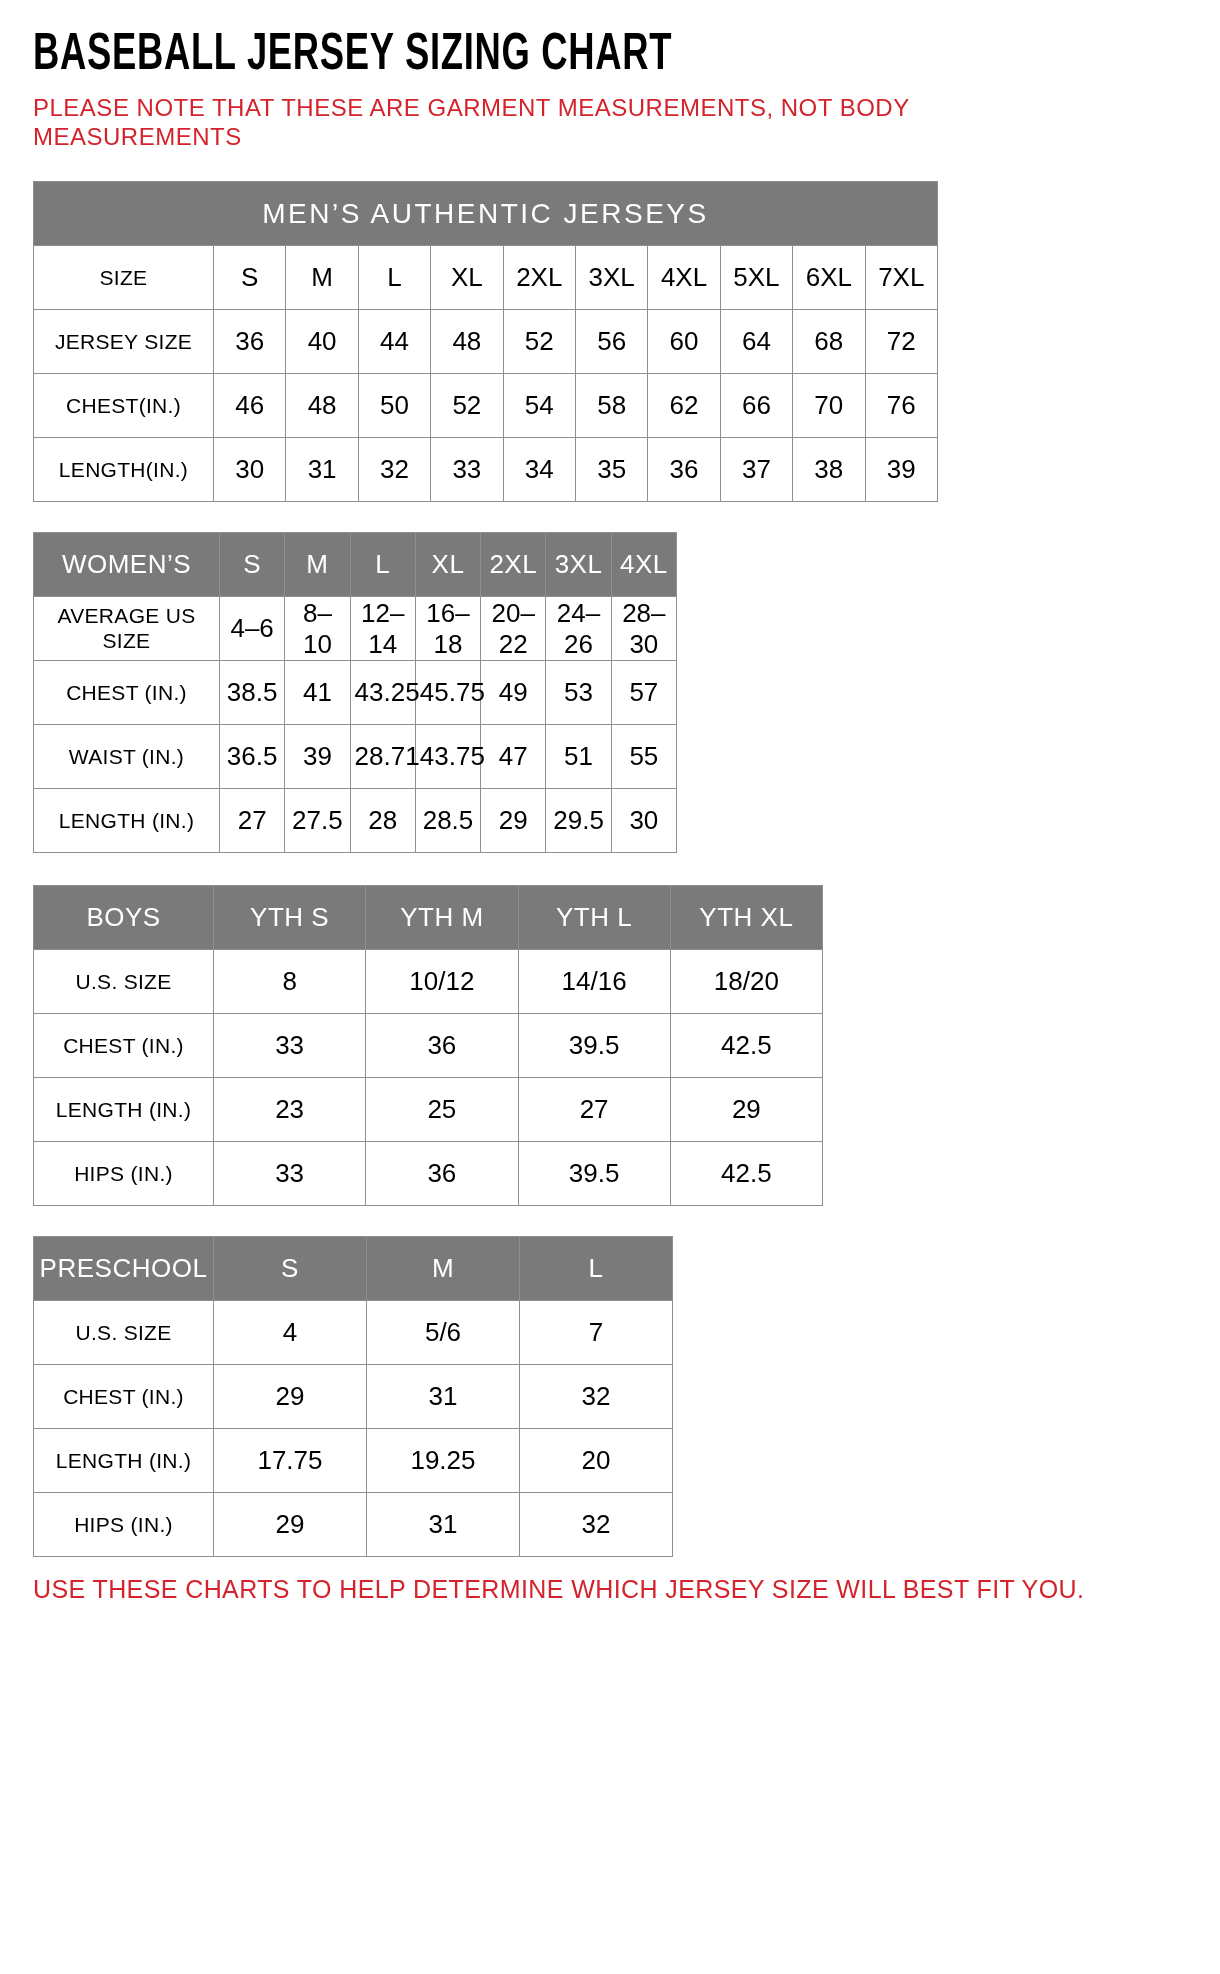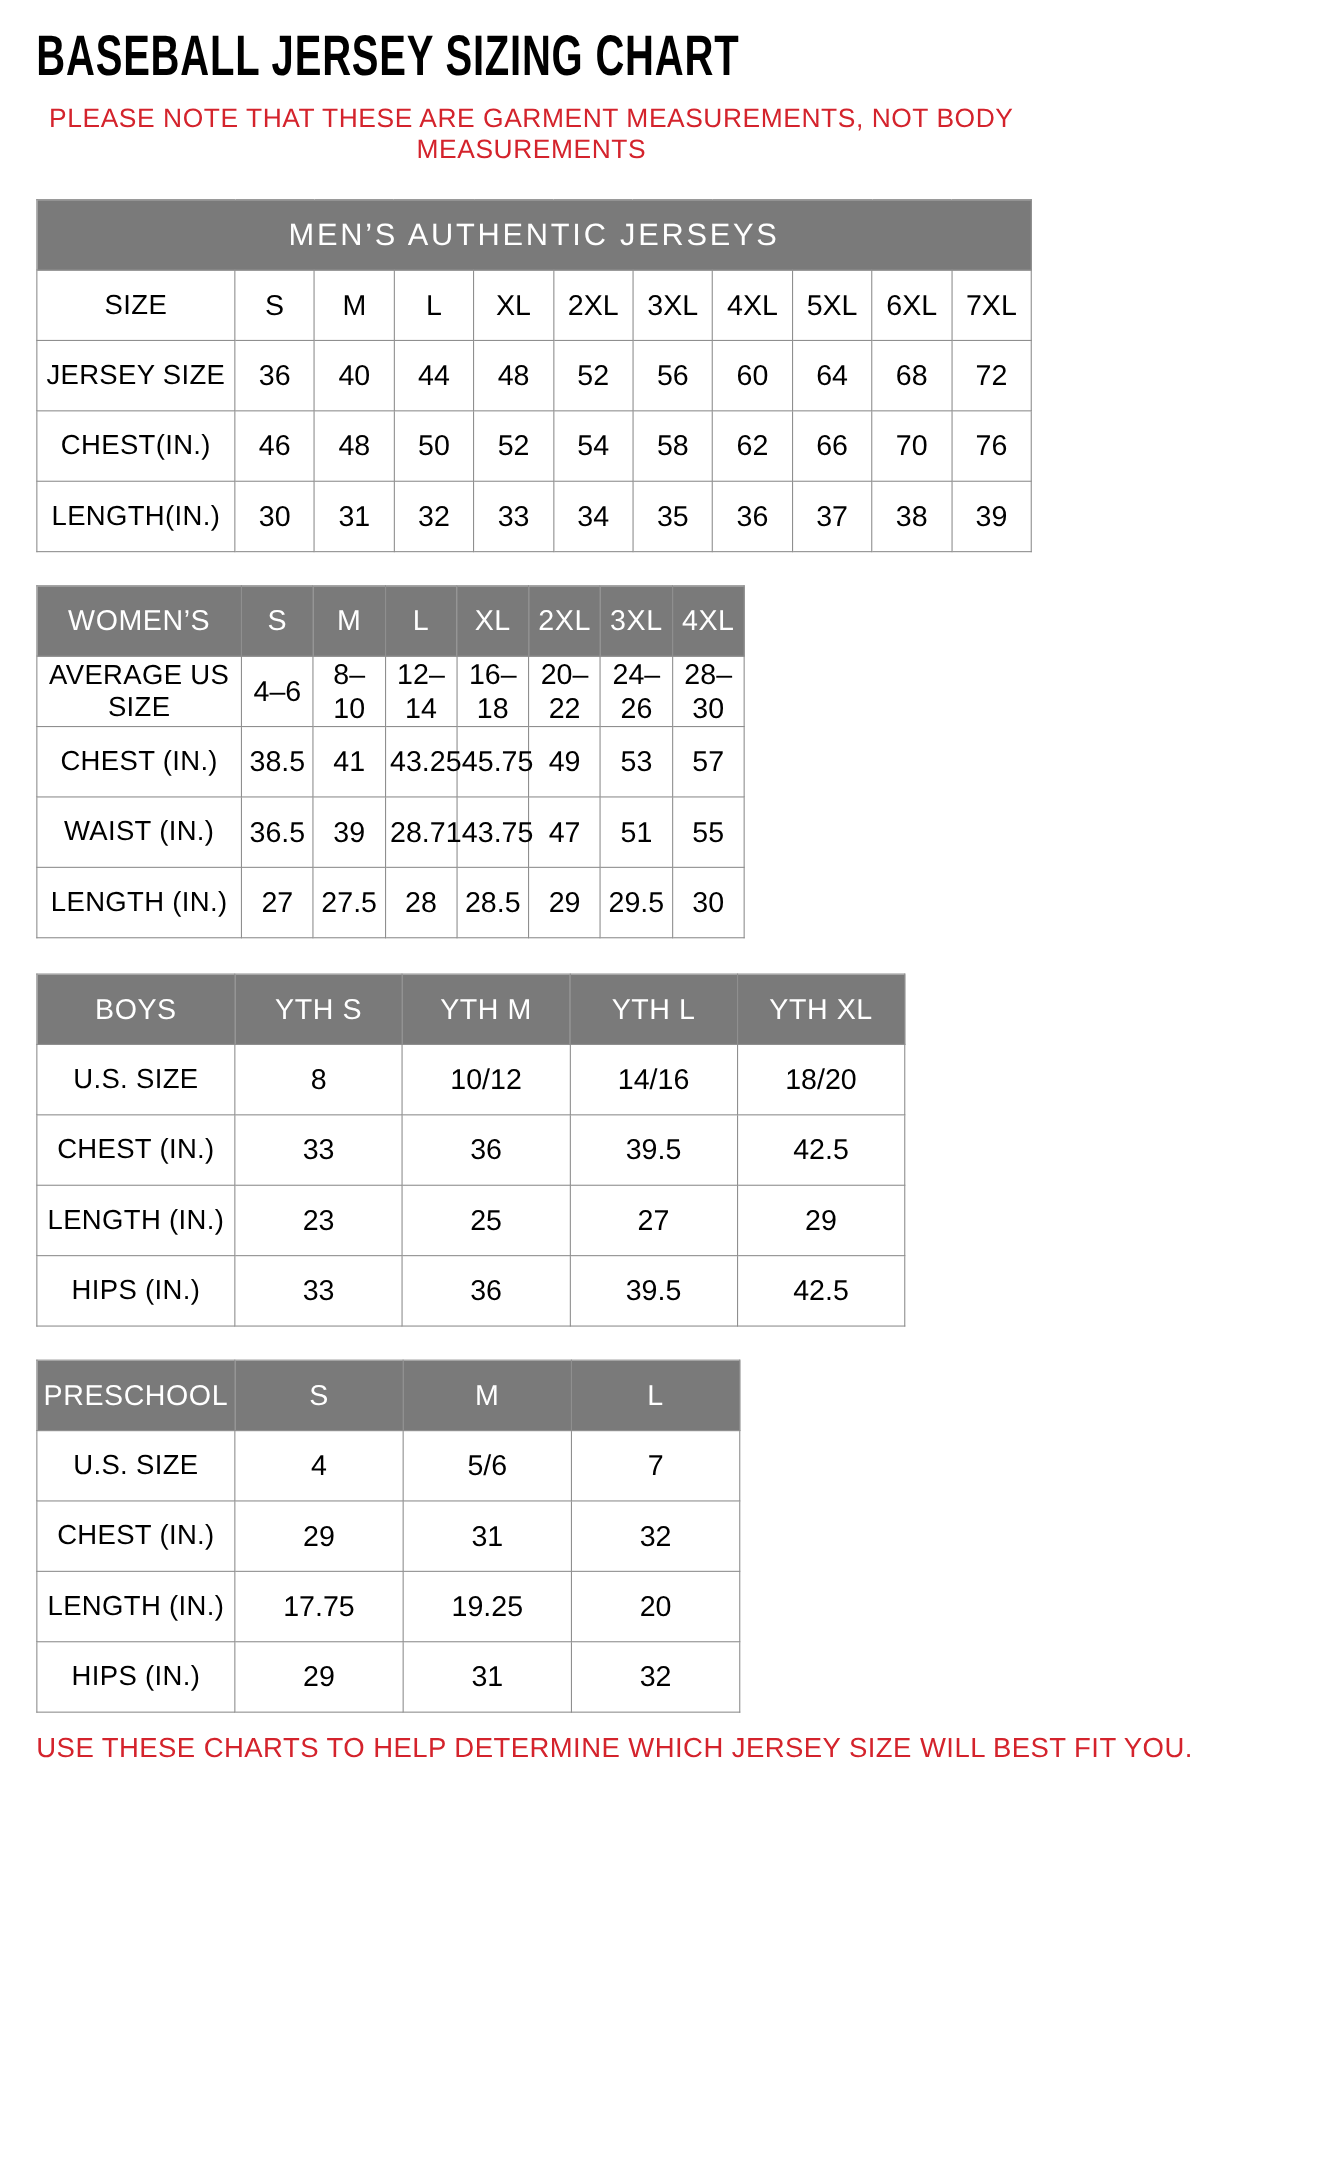--- a/index.html
+++ b/index.html
@@ -30,21 +30,20 @@
     color:#000;
   }
   .note{
     margin-top:14px;
     color:var(--red);
     font-size:24px;
     font-weight:500;
     letter-spacing:0.5px;
     line-height:1.22;
     max-width:900px;
-    text-align:center;
   }
   .footer-note{
     margin-top:18px;
     color:var(--red);
     font-size:25px;
     font-weight:500;
     letter-spacing:0.4px;
   }
 
   table.chart{
@@ -68,21 +67,21 @@
     height:66px;
     border-color:var(--border);
   }
   th.hcell{
     background:var(--gray);
     color:#fff;
     font-size:26px;
     letter-spacing:0.5px;
   }
   th.rowlabel{
-    font-size:25px;
+    font-size:21px;
     letter-spacing:0.3px;
     line-height:1.15;
   }
   td.value{
     font-size:26px;
   }
 
   #table-mens{width:905px;}
   #table-mens .c-label{width:180px;}
   #table-womens{width:644px;}

